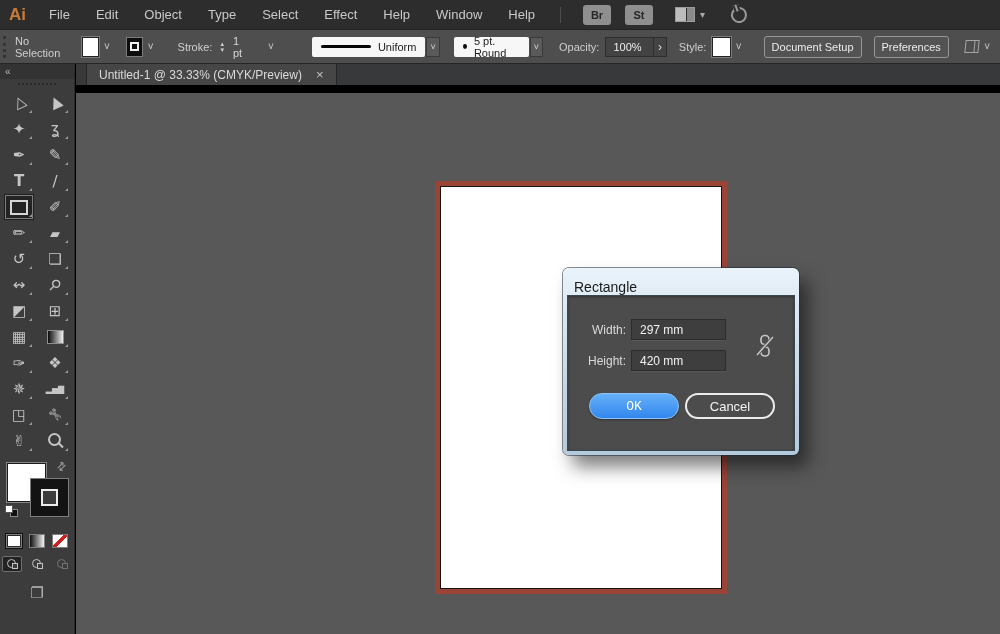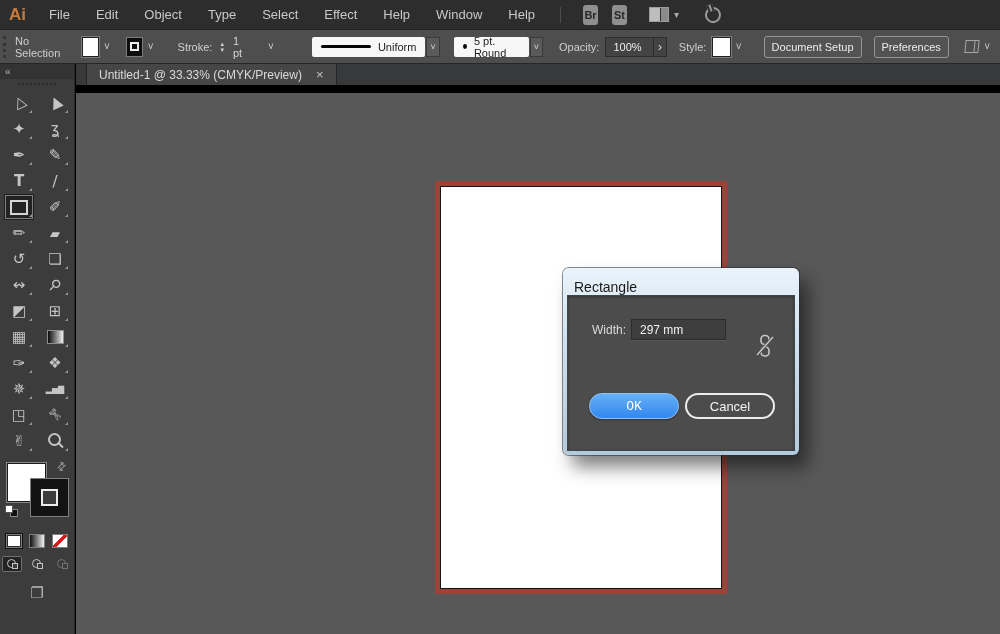--- a/index.html
+++ b/index.html
@@ -6,21 +6,21 @@
   .app{position:relative;width:1000px;height:634px;background:#000000;overflow:hidden;
        font-family:"Liberation Sans","DejaVu Sans",sans-serif;-webkit-font-smoothing:antialiased;}
 
   
   .menubar{position:absolute;left:0;top:0;width:100%;height:30px;background:#2d2d2d;
            display:flex;align-items:center;border-bottom:1px solid #232323;box-sizing:border-box;}
   .ai-logo{color:#c97c3a;font-weight:bold;font-size:17px;margin:0 10px 0 9px;letter-spacing:0;}
   .menu-items{display:flex;align-items:center;height:100%;}
   .menu-item{color:#c9c9c9;font-size:13px;padding:0 13px;height:100%;display:flex;align-items:center;cursor:default;}
   .mb-divider{width:1px;height:16px;background:#4d4d4d;margin:0 8px 0 12px;}
-  .badge{width:15px;height:20px;background:#8f8f8f;color:#262626;font-size:11px;font-weight:bold;
+  .badge{width:28px;height:20px;background:#8f8f8f;color:#262626;font-size:11px;font-weight:bold;
          border-radius:3px;display:flex;align-items:center;justify-content:center;margin-left:14px;}
   .ws-icon{width:18px;height:13px;border:1px solid #9c9c9c;margin-left:22px;
            background:linear-gradient(90deg,#bdbdbd 0 58%,#2d2d2d 58% 62%,#8a8a8a 62%);}
   .mb-chevron{color:#a9a9a9;font-size:10px;margin-left:5px;}
   .power{position:relative;width:12px;height:12px;border:2px solid #9a9a9a;border-radius:50%;margin-left:26px;transform:rotate(-20deg);}
   .power::before{content:"";position:absolute;left:3px;top:-5px;width:2px;height:7px;background:#9a9a9a;
                  border-left:2px solid #2d2d2d;border-right:2px solid #2d2d2d;}
 
   
   .optionsbar{position:absolute;left:0;top:30px;width:100%;height:34px;background:#4e4e4e;
@@ -339,20 +339,24 @@
 
     <div class="dialog">
       <div class="dlg-title">
         <span>Rectangle</span>
       </div>
       <div class="dlg-body">
         <div class="drow w">
           <span class="dlabel">Width:</span>
           <span class="dinput">297 mm</span>
         </div>
+        <div class="drow h">
+          <span class="dlabel">Height:</span>
+          <span class="dinput">420 mm</span>
+        </div>
         <span class="link-ico">
           <svg width="18" height="24" viewBox="0 0 18 24">
             <rect x="5" y="1.5" width="8" height="9" rx="3.5" fill="none" stroke="#c8c8c8" stroke-width="1.6"></rect>
             <rect x="5" y="13" width="8" height="9" rx="3.5" fill="none" stroke="#c8c8c8" stroke-width="1.6"></rect>
             <line x1="1" y1="21" x2="17" y2="3" stroke="#4c4c4c" stroke-width="3"></line>
             <line x1="1" y1="21" x2="17" y2="3" stroke="#c8c8c8" stroke-width="1.4"></line>
           </svg>
         </span>
         <span class="dbtn btn-ok">OK</span>
         <span class="dbtn btn-cancel">Cancel</span>

